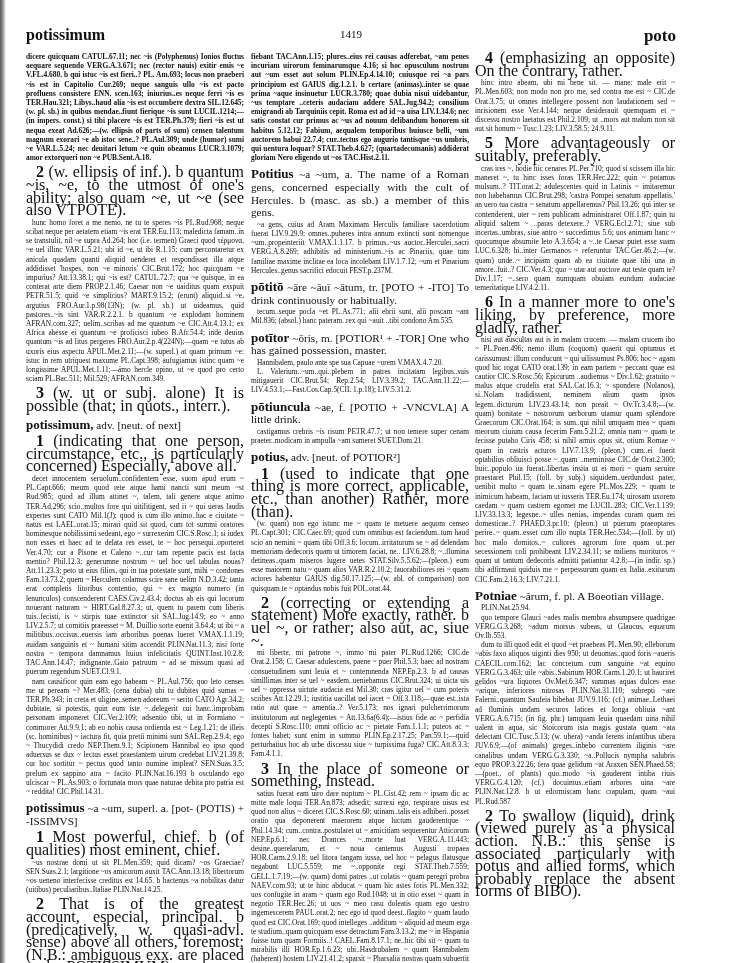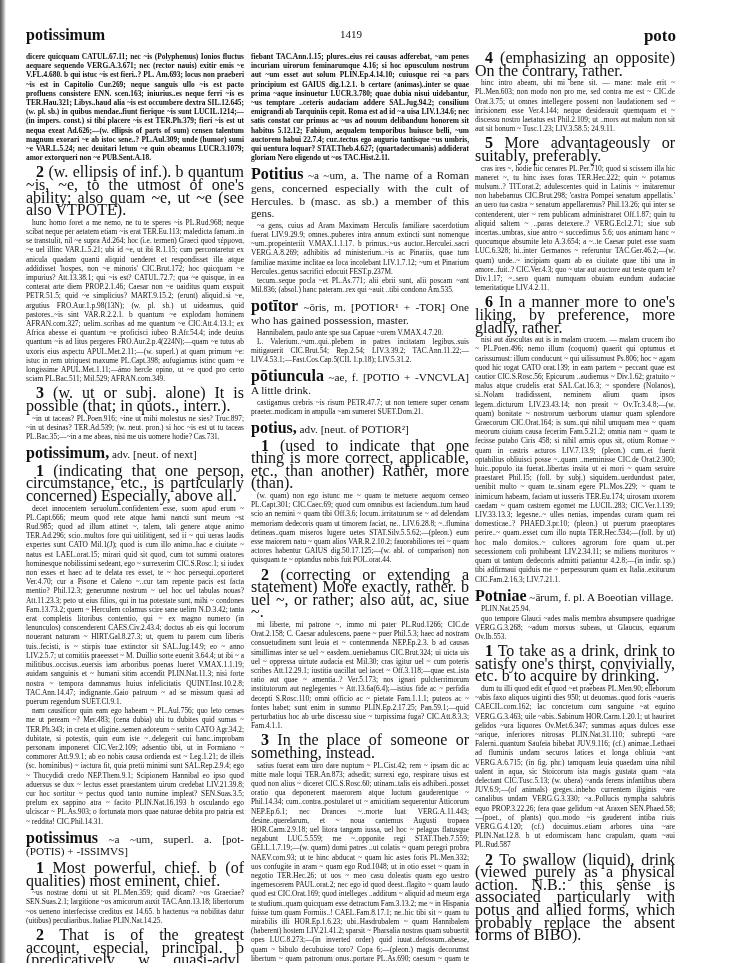--- a/index.html
+++ b/index.html
@@ -11,61 +11,61 @@
   .hd-right { position:absolute; right:0; top:0; font-weight:bold; font-size:17px; font-family:"Liberation Serif", serif;text-align:center; }
   .col { position:absolute; top:52px; font-family:"Liberation Serif", serif; text-align:justify; }
   .c1 { left:26px; width:218px; }
   .c2 { left:251px; width:218px; }
   .c3 { left:475px; width:200px; }
   .cit { font-size:7.4px; line-height:9.2px; margin:0; text-indent:6px; hyphens:auto; }
   .cit.noind { text-indent:0;font-weight:bold; }
   .sense { font-size:16px; line-height:12.6px; margin:4px 0 1px 0; text-indent:10px; }
   .sense b.num { font-weight:bold; }
   .entry { font-size:11.2px; line-height:12.6px; margin:6px 0 1px 0; }
-  .hw { font-weight:bold; font-size:16px; }
+  .hw { font-weight:bold; font-size:13px; }
   .it { }
 </style>
 </head>
 <body>
 
 <div class="edge"></div>
 
 <div class="header">
   <span class="hd-left">potissimum</span>
   <span class="hd-center">1419</span>
   <span class="hd-right">poto</span>
 </div>
 
 <div class="col c1">
   <p class="cit noind">dicere quicquam CATUL.67.11; nec ~is (Polyphemus) Ionios fluctus aequare sequendo VERG.A.3.671; nec (rector nauis) exitir emis ~e V.FL.4.680. b qui istuc ~is est fieri..? PL. Am.693; locus non praeberi ~is est in Capitolio Cur.269; neque sanguis ullo ~is est pacto profluens consistere ENN. scen.163; iniurius..es neque ferri ~is es TER.Hau.321; Libys..haud alia ~is est occumbere dextra SIL.12.645; (w. pl. sb.) in quibus mendae..fiunt fierique ~is sunt LUCIL.1214;—(in impers. const.) si tibi placere ~is est TER.Ph.379; fieri ~is est ut nequa exeat Ad.626;—(w. ellipsis of parts of sum) censen talentum magnum exorari ~e ab istoc sene..? PL.Aul.309; unde (humor) sumi ~e VAR.L.5.24; nec deuitari letum ~e quin obeamus LUCR.3.1079; amor extorqueri non ~e PUB.Sent.A.18.</p>
 
   <p class="sense"><b class="num">2</b> <span>(w. ellipsis of inf.). b quantum ~is, ~e, to the utmost of one's ability; also quam ~e, ut ~e (see also VTPOTE).</span></p>
   <p class="cit">hunc homo foret a me nemo, ne tu te speres ~is PL.Rud.968; neque scibat neque per aetatem etiam ~is erat TER.Eu.113; maledicta famam..in se transtulit, nil ~e supra Ad.264; hoc (i.e. termen) Graeci quod τέρμονα, ~e uel illinc VAR.L.5.21; ubi id ~e, ut ibi R.1.15; cum percontaretur ex anicula quadam quanti aliquid uenderet et respondisset illa atque addidisset 'hospes, non ~e minoris' CIC.Brut.172; hoc quicquam ~e impurius? Att.13.38.1; qui ~is est? CATUL.72.7; qua ~e quisque, in ea conterat arte diem PROP.2.1.46; Caesar non ~e uaiditus quam exspuit PETR.51.5; quid ~e simplicius? MART.9.15.2; (erunt) aliquid..si ~e, argutius FRO.Aur.1.p.98(13N); (w. pl. sb.) ut uideamus, quid pastores..~is sint VAR.R.2.2.1. b quantum ~e explodam hominem AFRAN.com.327; uelim..scribas ad me quantum ~e CIC.Att.4.13.1; ex Africa abesse ei quantum ~e proficisci iubeo B.Afr.54.4; inde deuius quantum ~is ad litus pergeres FRO.Aur.2.p.4(224N);—quam ~e tutus ab uxoris eius aspectu APUL.Met.2.11;—(w. superl.) at quam primum ~e: istuc in rem utriquest maxume PL.Capt.398; aufugiamus istinc quam ~e longissime APUL.Met.1.11;—ámo hercle opino, ut ~e quod pro certo sciam PL.Bac.511; Mil.529; AFRAN.com.349.</p>
 
   <p class="sense"><b class="num">3</b> <span>(w. ut or subj. alone) It is possible (that; in quots., interr.).</span></p>
-  <p class="cit">~in ut taceas? PL.Poen.916; ~ine ut mihi molestus ne sies? Truc.897; ~in ut desinas? TER.Ad.539; (w. neut. pron.) si hoc ~is est ut tu taceas PL.Bac.35;—~in a me abeas, nisi me uis uomere hodie? Cas.731.</p>
 
   <p class="entry"><span class="hw">potissimum,</span> <span class="it">adv.</span> <span>[neut. of next]</span></p>
   <p class="sense"><b class="num">1</b> <span>(indicating that one person, circumstance, etc., is particularly concerned) Especially, above all.</span></p>
   <p class="cit">decet innocentem seruolum..confidentem esse, suom apud erum ~ PL.Capt.666; meum quod rete atque hami nancti sunt meum ~st Rud.985; quod ad illum attinet ~, talem, tali genere atque animo TER.Ad.296; scio..multos fore qui uitilitigent, sed ii ~ qui ueras laudis expertes sunt CATO Mil.1(J); quod is cum illo animo..hac e ciuitate ~ natus est LAEL.orat.15; mirari quid sit quod, cum tot summi oratores hominesque nobilissimi sedeant, ego ~ surrexerim CIC.S.Rosc.1; si iudex non esses et haec ad te delata res esset, te ~ hoc persequi..oporteret Ver.4.70; cur a Pisone et Caleno ~..cur tam repente pacis est facta mentio? Phil.12.3; generumne nostrum ~ uel hoc uel tabulas nouas? Att.11.23.3; peto ut eius filios, qui in tua potestate sunt, mihi ~ condones Fam.13.73.2; quem ~ Herculem colamus scire sane uelim N.D.3.42; tanta erat completis litoribus contentio, qui ~ ex magno numero (in lenunculos) conscenderent CAES.Civ.2.43.4; doctus ab eis qui locorum nouerant naturam ~ HIRT.Gal.8.27.3; ut, quem tu parem cum liberis tuis..fecisti, is ~ stirpis tuae extinctor sit SAL.Jug.14.9; eo ~ anno LIV.2.5.7; ut comitiis praeesset ~ M. Duillio sorte euenit 3.64.4; ut ibi ~ a militibus..occisus..euersis iam arboribus poenas lueret V.MAX.1.1.19; auidam sanguinis et ~ humani sitim accendit PLIN.Nat.11.3; nisi forte nostra ~ tempora damnamus huius infelicitatis QUINT.Inst.10.2.8; TAC.Ann.14.47; indignante..Gaio patruum ~ ad se missum quasi ad puerum regendum SUET.Cl.9.1.</p>
   <p class="cit">nam causificor quin eam ego habeam ~ PL.Aul.756; quo leto censes me ut peream ~? Mer.483; (cena dubia) ubi tu dubites quid sumas ~ TER.Ph.343; in creta et uligine..semen adoreum ~ serito CATO Agr.34.2; dubitate, si potestis, quin eum iste ~..delegerit cui hanc..improbam personam imponeret CIC.Ver.2.109; adsentio tibi, ut in Formiano ~ commorer Att.9.9.1; ab eo nobis causa ordienda est ~ Leg.1.21; de illeis (sc. hominibus) ~ iactura fit, quia pretii minimi sunt SAL.Rep.2.9.4; ego ~ Thucydidi credo NEP.Them.9.1; Scipionem Hannibal eo ipso quod aduersus se dux ~ lectus esset praestantem uirum credebat LIV.21.39.8; cur hoc sortitur ~ pectus quod tanto numine impleat? SEN.Suas.3.5; prelum ex sappino atra ~ facito PLIN.Nat.16.193 b osculando ego ulciscar ~ PL.As.903; o fortunata mors quae naturae debita pro patria est ~ reddita! CIC.Phil.14.31.</p>
 
   <p class="entry"><span class="hw">potissimus</span> <span>~a ~um,</span> <span class="it">superl. a.</span> <span>[pot- (POTIS) + -ISSIMVS]</span></p>
   <p class="sense"><b class="num">1</b> <span>Most powerful, chief. b (of qualities) most eminent, chief.</span></p>
   <p class="cit">~us nostrae domi ut sit PL.Men.359; quid dicam? ~os Graeciae? SEN.Suas.2.1; largitione ~os amicorum auxit TAC.Ann.13.18; libertorum ~os ueneno interfecisse creditus est 14.65. b hactenus ~a nobilitas datur (uitibus) peculiaribus..Italiae PLIN.Nat.14.25.</p>
   <p class="sense"><b class="num">2</b> <span>That is of the greatest account, especial, principal. b (predicatively, w. quasi-advl. sense) above all others, foremost; (N.B.: ambiguous exx. are placed under POTISSIMVM).</span></p>
 
 </div>
 
 <div class="col c2">
   <p class="cit noind">fiebant TAC.Ann.1.15; plures..eius rei causas adferebat, ~am penes incuriam uirorum feminarumque 4.16; si hoc opusculum nostrum aut ~um esset aut solum PLIN.Ep.4.14.10; cuiusque rei ~a pars principium est GAIUS dig.1.2.1. b certare (animas)..inter se quae prima ~aque insinuetur LUCR.3.780; quae dubia nisui uidebantur, ~us temptare ..ceteris audaciam addere SAL.Jug.94.2; consilium emigrandi ab Tarquiniis cepit. Roma est ad id ~a uisa LIV.1.34.6; nec satis constat cur primus ac ~us ad nouum delibandum honorem sit habitus 5.12.12; Fabium, aequalem temporibus huiusce belli, ~um auctorem habui 22.7.4; cur..tectus ego augurio tantisque ~us umbris, qui uentura loquar? STAT.Theb.4.627; (quartadecumanis) addiderat gloriam Nero eligendo ut ~os TAC.Hist.2.11.</p>
 
   <p class="entry"><span class="hw">Potitius</span> <span>~a ~um, a.</span> <span>The name of a Roman gens, concerned especially with the cult of Hercules. b (masc. as sb.) a member of this gens.</span></p>
   <p class="cit">~a gens, cuius ad Aram Maximam Herculis familiare sacerdotium fuerat LIV.9.29.9; omnes..puberes intra annum extincti sunt nomenque ~um..propeinteriit V.MAX.1.1.17. b primus..~us auctor..Herculei..sacri VERG.A.8.269; adhibitis ad ministerium..~is ac Pinariis, quae tum familiae maxime inclitae ea loca incolebant LIV.1.7.12; ~um et Pinarium Hercules..genus sacrifici edocuit FEST.p.237M.</p>
 
+  <p class="entry"><span class="hw">pōtitō</span> <span>~āre ~āuī ~ātum, tr.</span> <span>[POTO + -ITO]</span> <span>To drink continuously or habitually.</span></p>
   <p class="cit">tecum..seque pocla ~et PL.As.771; alii ebrii sunt, alii poscam ~ant Mil.836; (absol.) hanc pateram..rex qui ~auit ..tibi condono Am.535.</p>
 
   <p class="entry"><span class="hw">potītor</span> <span>~ōris, m.</span> <span>[POTIOR¹ + -TOR]</span> <span>One who has gained possession, master.</span></p>
   <p class="cit">Hannibalem, paulo ante spe sua Capuae ~orem V.MAX.4.7.20.</p>
 
   <p class="cit">L. Valerium..~um..qui..plebem in patres incitatam legibus..suis mitigauerit CIC.Brut.54; Rep.2.54; LIV.3.39.2; TAC.Ann.11.22;—LIV.4.53.1;—Fast.Cos.Cap.5(CIL 1.p.18); LIV.5.31.2.</p>
 
   <p class="entry"><span class="hw">pōtiuncula</span> <span>~ae, f.</span> <span>[POTIO + -VNCVLA]</span> <span>A little drink.</span></p>
   <p class="cit">castigamus crebris ~is risum PETR.47.7; ut non temere super cenam praeter..modicam in ampulla ~am sumeret SUET.Dom.21.</p>
 
@@ -84,17 +84,16 @@
   <p class="sense"><b class="num">5</b> <span>More advantageously or suitably, preferably.</span></p>
   <p class="cit">cras ires ~, hodie hic cenares PL.Per.710; quod si scissem illa hic maneret ~, tu hinc isses foras TER.Hec.222; quin ~ potamus mulsum..? TIT.orat.2; adulescentes quid in Latinis ~ imitaremur non habebamus CIC.Brut.298; 'castra Pompei senatum appellatis.' an uero tua castra ~ senatum appellaremus? Phil.13.26; qui inter se contenderent, uter ~ rem publicam administraret Off.1.87; quin tu aliquid saltem ~ ..paras detexere..? VERG.Ecl.2.71; siue sub incertas..umbras, siue antro ~ succedimus 5.6; uos animam hanc ~ quocumque absumite leto A.3.654; a ~..te Caesar putet esse suam LUC.6.328; hi..inter Germanos ~ referuntur TAC.Ger.46.2;—(w. quam) unde..~ incipiam quam ab ea ciuitate quae tibi una in amore..fuit..? CIC.Ver.4.3; quo ~ utar aut auctore aut teste quam te? Div.1.17; ~..sero quam numquam obuiam eundum audaciae temeritatique LIV.4.2.11.</p>
   <p class="sense"><b class="num">6</b> <span>In a manner more to one's liking, by preference, more gladly, rather.</span></p>
   <p class="cit">nisi aut auscultas aut is in malam crucem. — malam crucem ibo ~ PL.Poen.496; nemo illum (coquom) quaerit qui optumus et carissumust: illum conducunt ~ qui uilissumust Ps.806; hoc ~ agam quod hic rogat CATO orat.139; in eam partem ~ peccant quae est cautior CIC.S.Rosc.56; Epicurum ..audiemus ~ Div.1.62; gratuito ~ malus atque crudelis erat SAL.Cat.16.3; ~ spondere (Nolanos), si..Nolam tradidissent, neminem alium quam ipsos legem..dicturum LIV.23.43.14; non preait ~ Ov.Tr.3.4.8;—(w. quam) bonitate ~ nostrorum uerborum utamur quam splendore Graecorum CIC.Orat.164; is sum..qui nihil umquam mea ~ quam meorum ciuium causa fecerim Fam.5.21.2; omnia nam ~ quam te fecisse putabo Ciris 458; si nihil armis opus sit, otium Romae ~ quam in castris acturos LIV.7.13.9; (pleon.) cum..ei fuerit optabilius obliuisci posse ~..quam ..meminisse CIC.de Orat.2.300; huic..populo ita fuerat..libertas insita ut ei mori ~ quam seruire praestaret Phil.15; (foll. by subj.) siquidem..uerdundust pater, uenibit multo ~ quam te..sinam egere PL.Mos.229; ~ quam te inimicum habeam, faciam ut iusseris TER.Eu.174; uirosam uxorem caedam ~ quam castrem egomet me LUCIL.283; CIC.Ver.1.139; LIV.33.13.3; legesne..~ ulles nenias, impendas curam quam rei domesticae..? PHAED.3.pr.10; (pleon.) ut puerum praeoptares perire..~ quam..esset cum illo nupta TER.Hec.534;—(foll. by ut) hoc malo domitos..~ cultores agrorum fore quam ut..per secessionem coli prohibeant LIV.2.34.11; se miliens morituros ~ quam ut tantum dedecoris admitti patiantur 4.2.8;—(in indir. sp.) tibi adfirmaui quiduis me ~ perpessurum quam ex Italia..exiturum CIC.Fam.2.16.3; LIV.7.21.1.</p>
 
   <p class="entry"><span class="hw">Potniae</span> <span>~ārum, f. pl.</span> <span>A Boeotian village.</span></p>
   <p class="cit">PLIN.Nat.25.94.</p>
 
   <p class="cit">quo tempore Glauci ~ades malis membra absumpsere quadrigae VERG.G.3.268; ~adum morsus subeas, ut Glaucus, equarum Ov.Ib.553.</p>
 
-  <p class="sense"><b class="num">1</b> <span>To take as a drink, drink to satisfy one's thirst, convivially, etc. b to acquire by drinking.</span></p>
   <p class="cit">dum tu illi quod edit et quod ~et praebeas PL.Men.90; elleborum ~abis faxo aliquos uiginti dies 950; ut deuomas..quod foris ~aueris CAECIL.com.162; lac concretum cum sanguine ~at equino VERG.G.3.463; uile ~abis..Sabinum HOR.Carm.1.20.1; ut hauriret gelidos ~ura liquores Ov.Met.6.347; summas aquas dulces esse ~arique, inferiores nitrosas PLIN.Nat.31.110; subrepti ~are Falerni..quantum Saufeia bibebat JUV.9.116; (cf.) animae..Lethaei ad fluminis undam securos latices et longa obliuia ~ant VERG.A.6.715; (in fig. phr.) tamquam leuia quaedam uina nihil ualent in aqua, sic Stoicorum ista magis gustata quam ~ata delectant CIC.Tusc.5.13; (w. ubera) ~anda ferens infantibus ubera JUV.6.9;—(of animals) greges..inbebo currentem iliginis ~are canalibus undam VERG.G.3.330; ~a..Pollucis nympha salubris equo PROP.3.22.26; fera quae gelidum ~at Araxen SEN.Phaed.58;—(poet., of plants) quo..modo ~is gauderent intiba riuis VERG.G.4.120; (cf.) docuimus..etiam arbores uina ~are PLIN.Nat.12.8. b ut edormiscam hanc crapulam, quam ~aui PL.Rud.587</p>
   <p class="sense"><b class="num">2</b> <span>To swallow (liquid), drink (viewed purely as a physical action. N.B.: this sense is associated particularly with potus and allied forms, which probably replace the absent forms of BIBO).</span></p>
 
 </div>
 
 </body></html>

